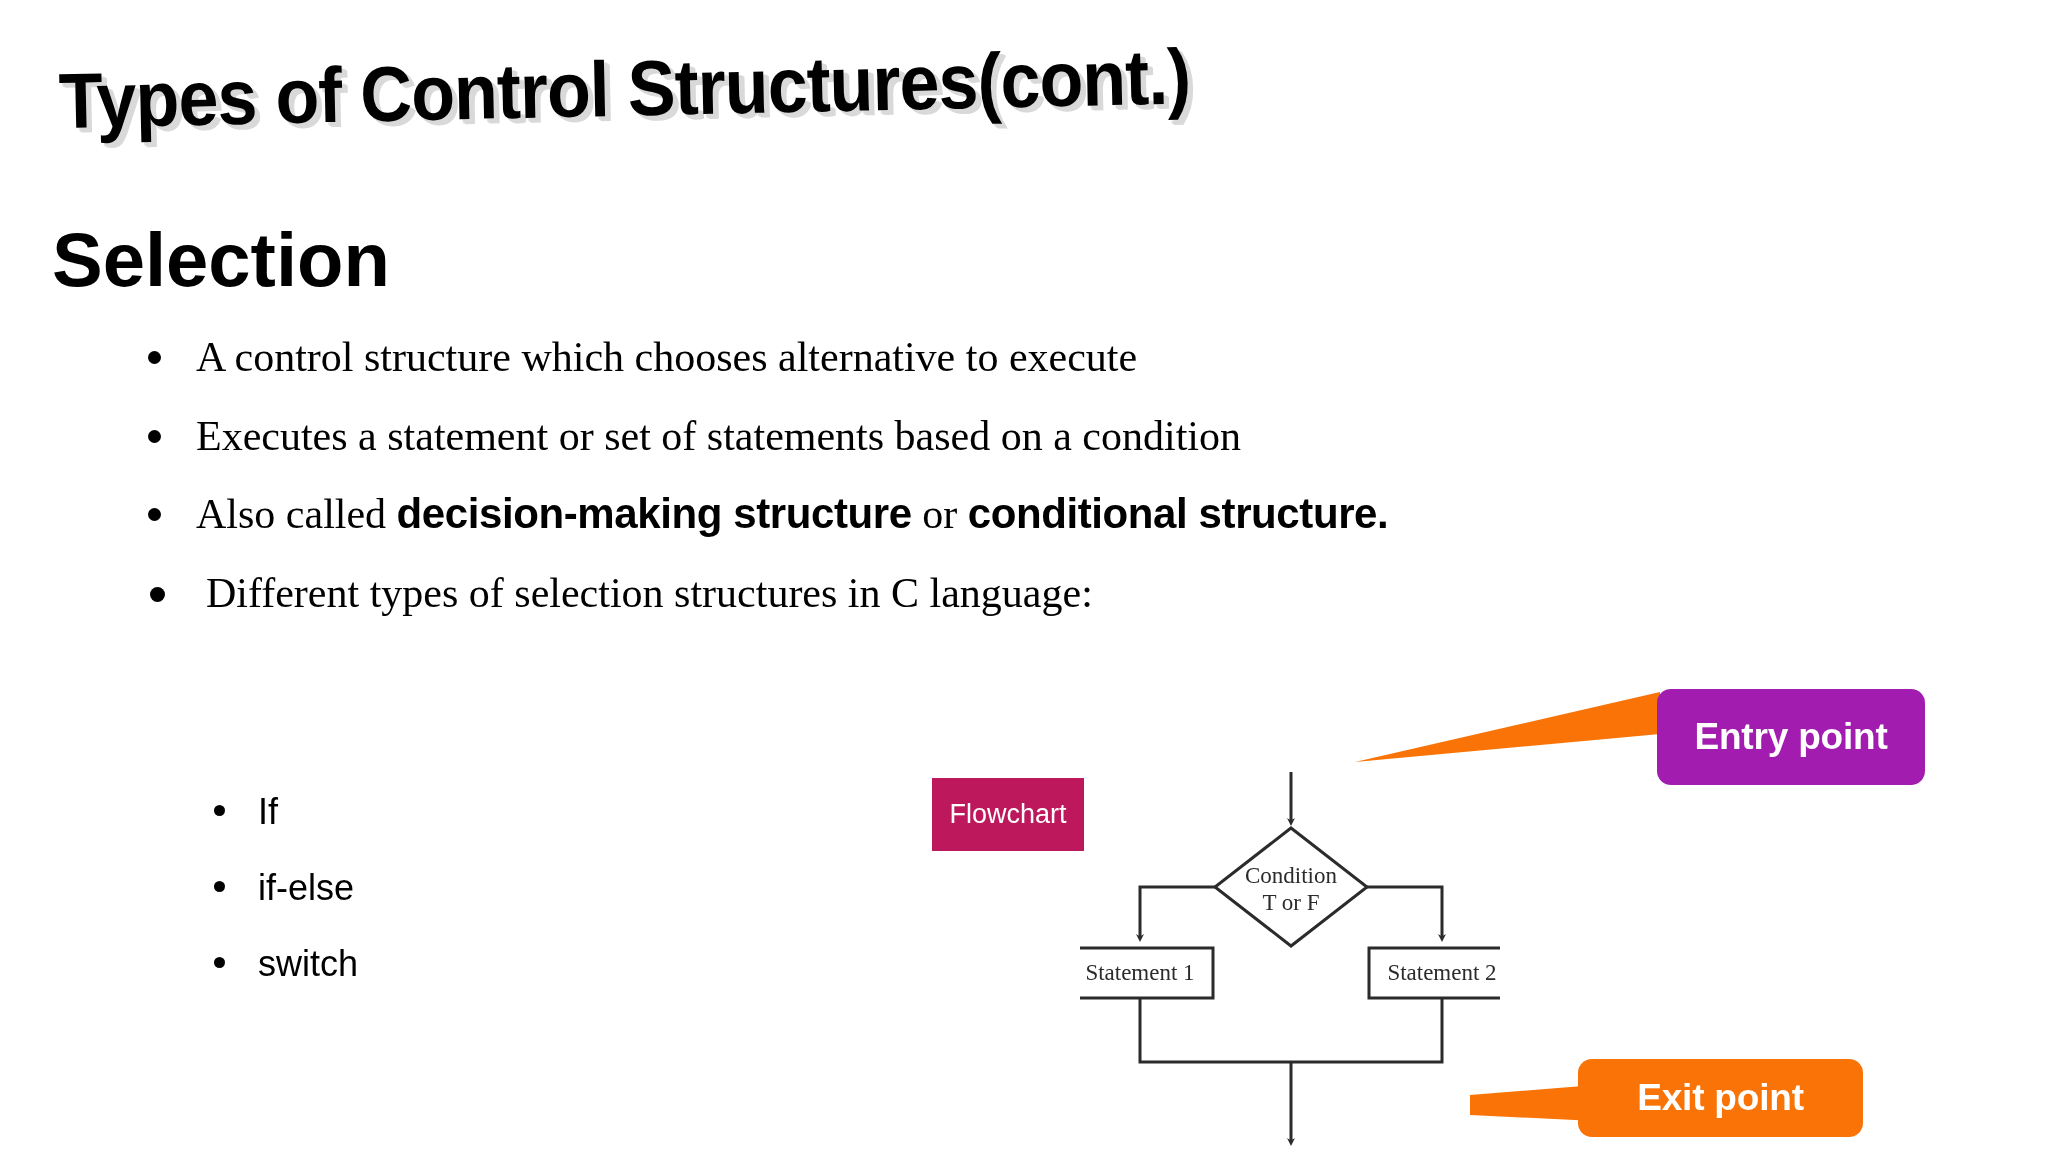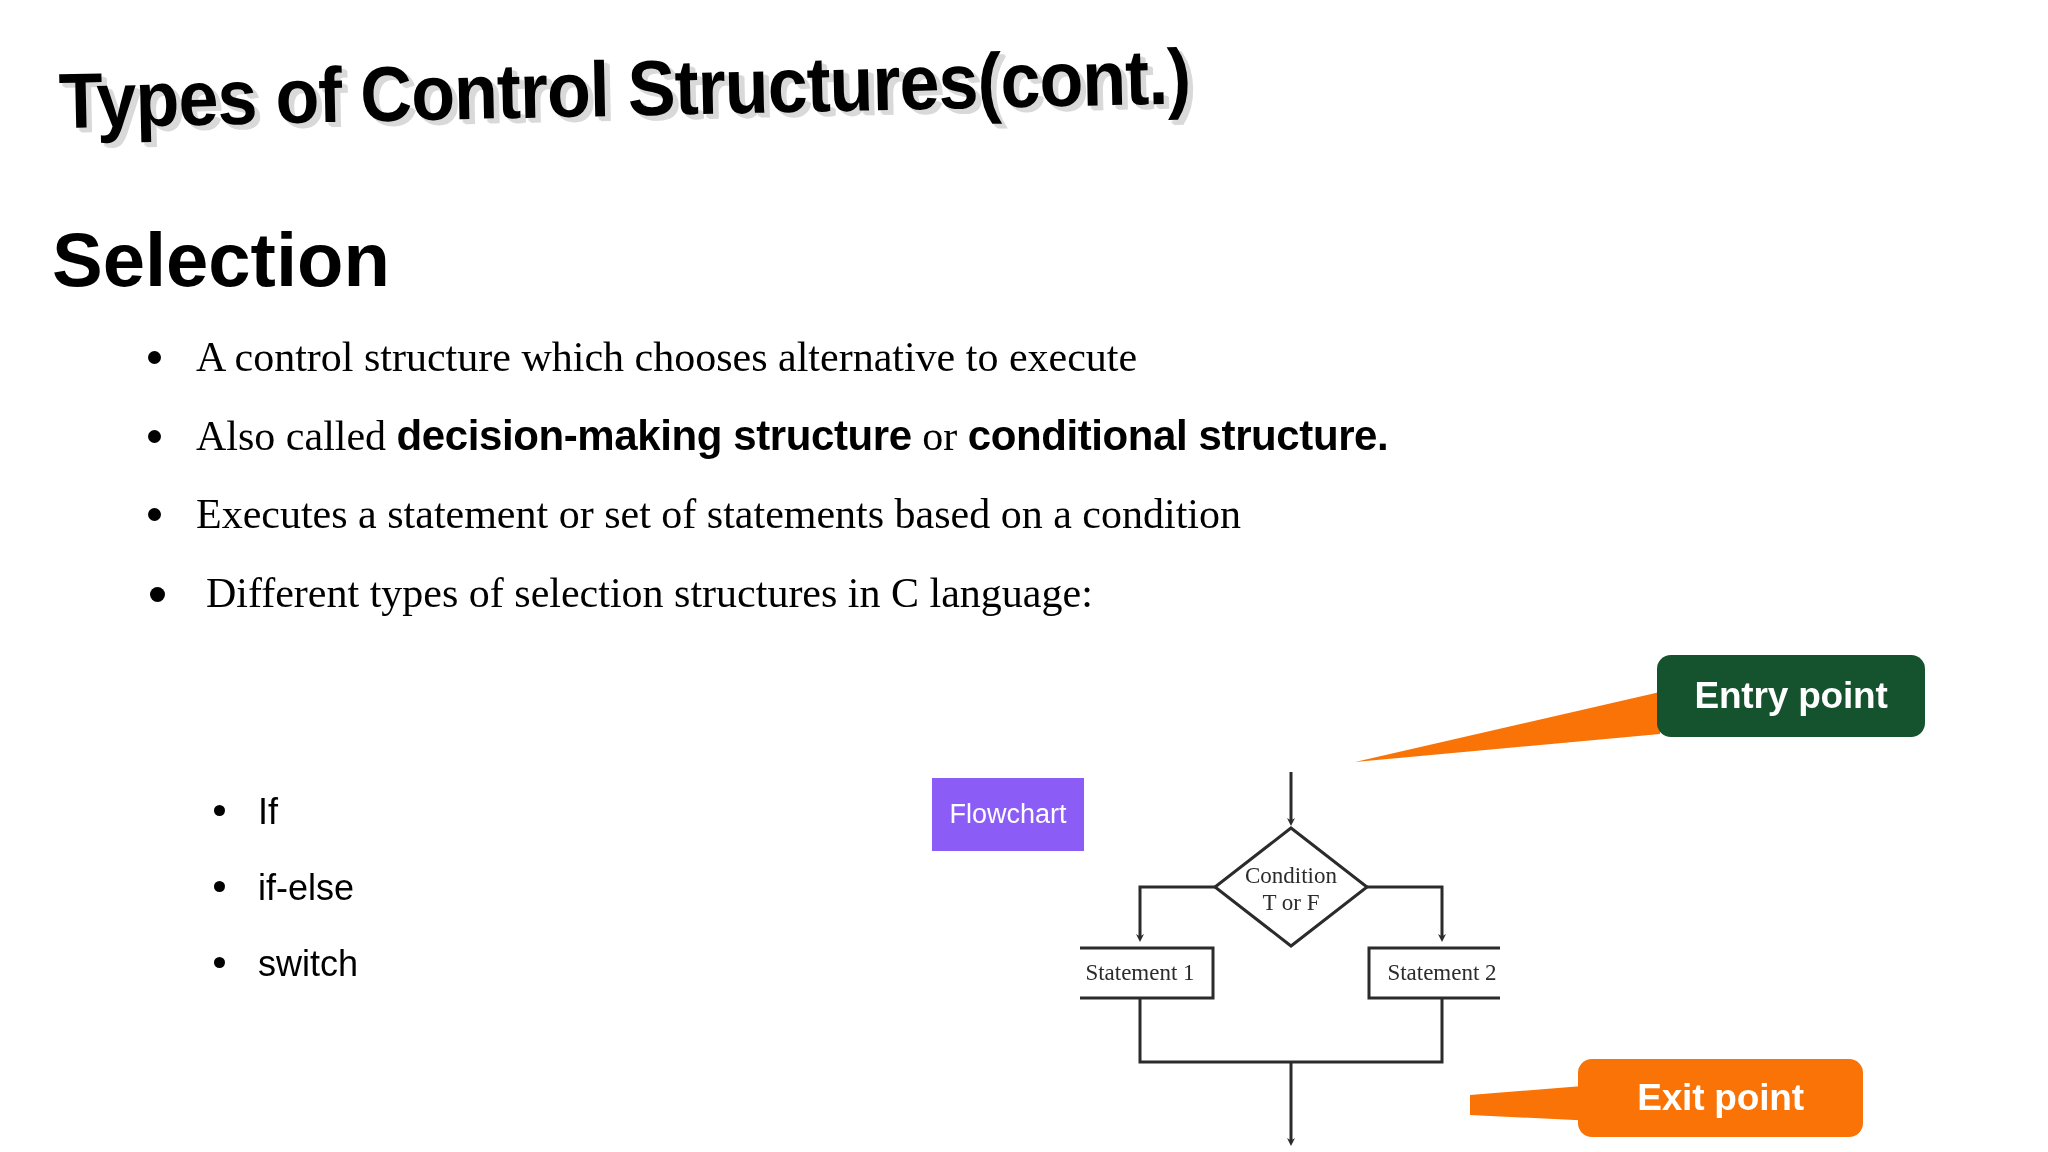--- a/index.html
+++ b/index.html
@@ -118,21 +118,21 @@
     background: #000000;
   }
 
   
   #flowchart-chip {
     position: absolute;
     left: 932px;
     top: 778px;
     width: 152px;
     height: 73px;
-    background: #8b5cf6;
+    background: #be185d;
     color: #ffffff;
     font-family: "Liberation Sans", "DejaVu Sans", sans-serif;
     font-size: 27px;
     display: flex;
     align-items: center;
     justify-content: center;
   }
 
   
   #flowchart-svg {
@@ -154,24 +154,24 @@
     font-weight: bold;
     font-size: 37px;
     letter-spacing: -0.2px;
     display: flex;
     align-items: center;
     justify-content: center;
     border-radius: 14px;
   }
   #entry-callout {
     left: 1657px;
-    top: 655px;
+    top: 689px;
     width: 268px;
-    height: 82px;
-    background: #14532d;
+    height: 96px;
+    background: #a21caf;
   }
   #exit-callout {
     left: 1578px;
     top: 1059px;
     width: 285px;
     height: 78px;
     background: #F97306;
     text-align: center;
   }
   .tail-svg { position: absolute; pointer-events: none; }
@@ -191,26 +191,26 @@
 
   <div id="bullets">
 
     <div class="bullet-row">
       <span class="dot"></span>
       <span>A control structure which chooses alternative to execute</span>
     </div>
 
     <div class="bullet-row">
       <span class="dot"></span>
+      <span>Executes a statement or set of statements based on a condition</span>
+    </div>
+
+    <div class="bullet-row">
+      <span class="dot"></span>
       <span>Also called </span><span class="strong-sans">decision-making structure</span><span> or </span><span class="strong-sans">conditional structure.</span>
-    </div>
-
-    <div class="bullet-row">
-      <span class="dot"></span>
-      <span>Executes a statement or set of statements based on a condition</span>
     </div>
 
     <div class="bullet-row wide">
       <span class="dot"></span>
       <span> Different types of selection structures in C language:</span>
     </div>
   </div>
 
   <div id="sub-bullets">
     <div class="sub-row">

